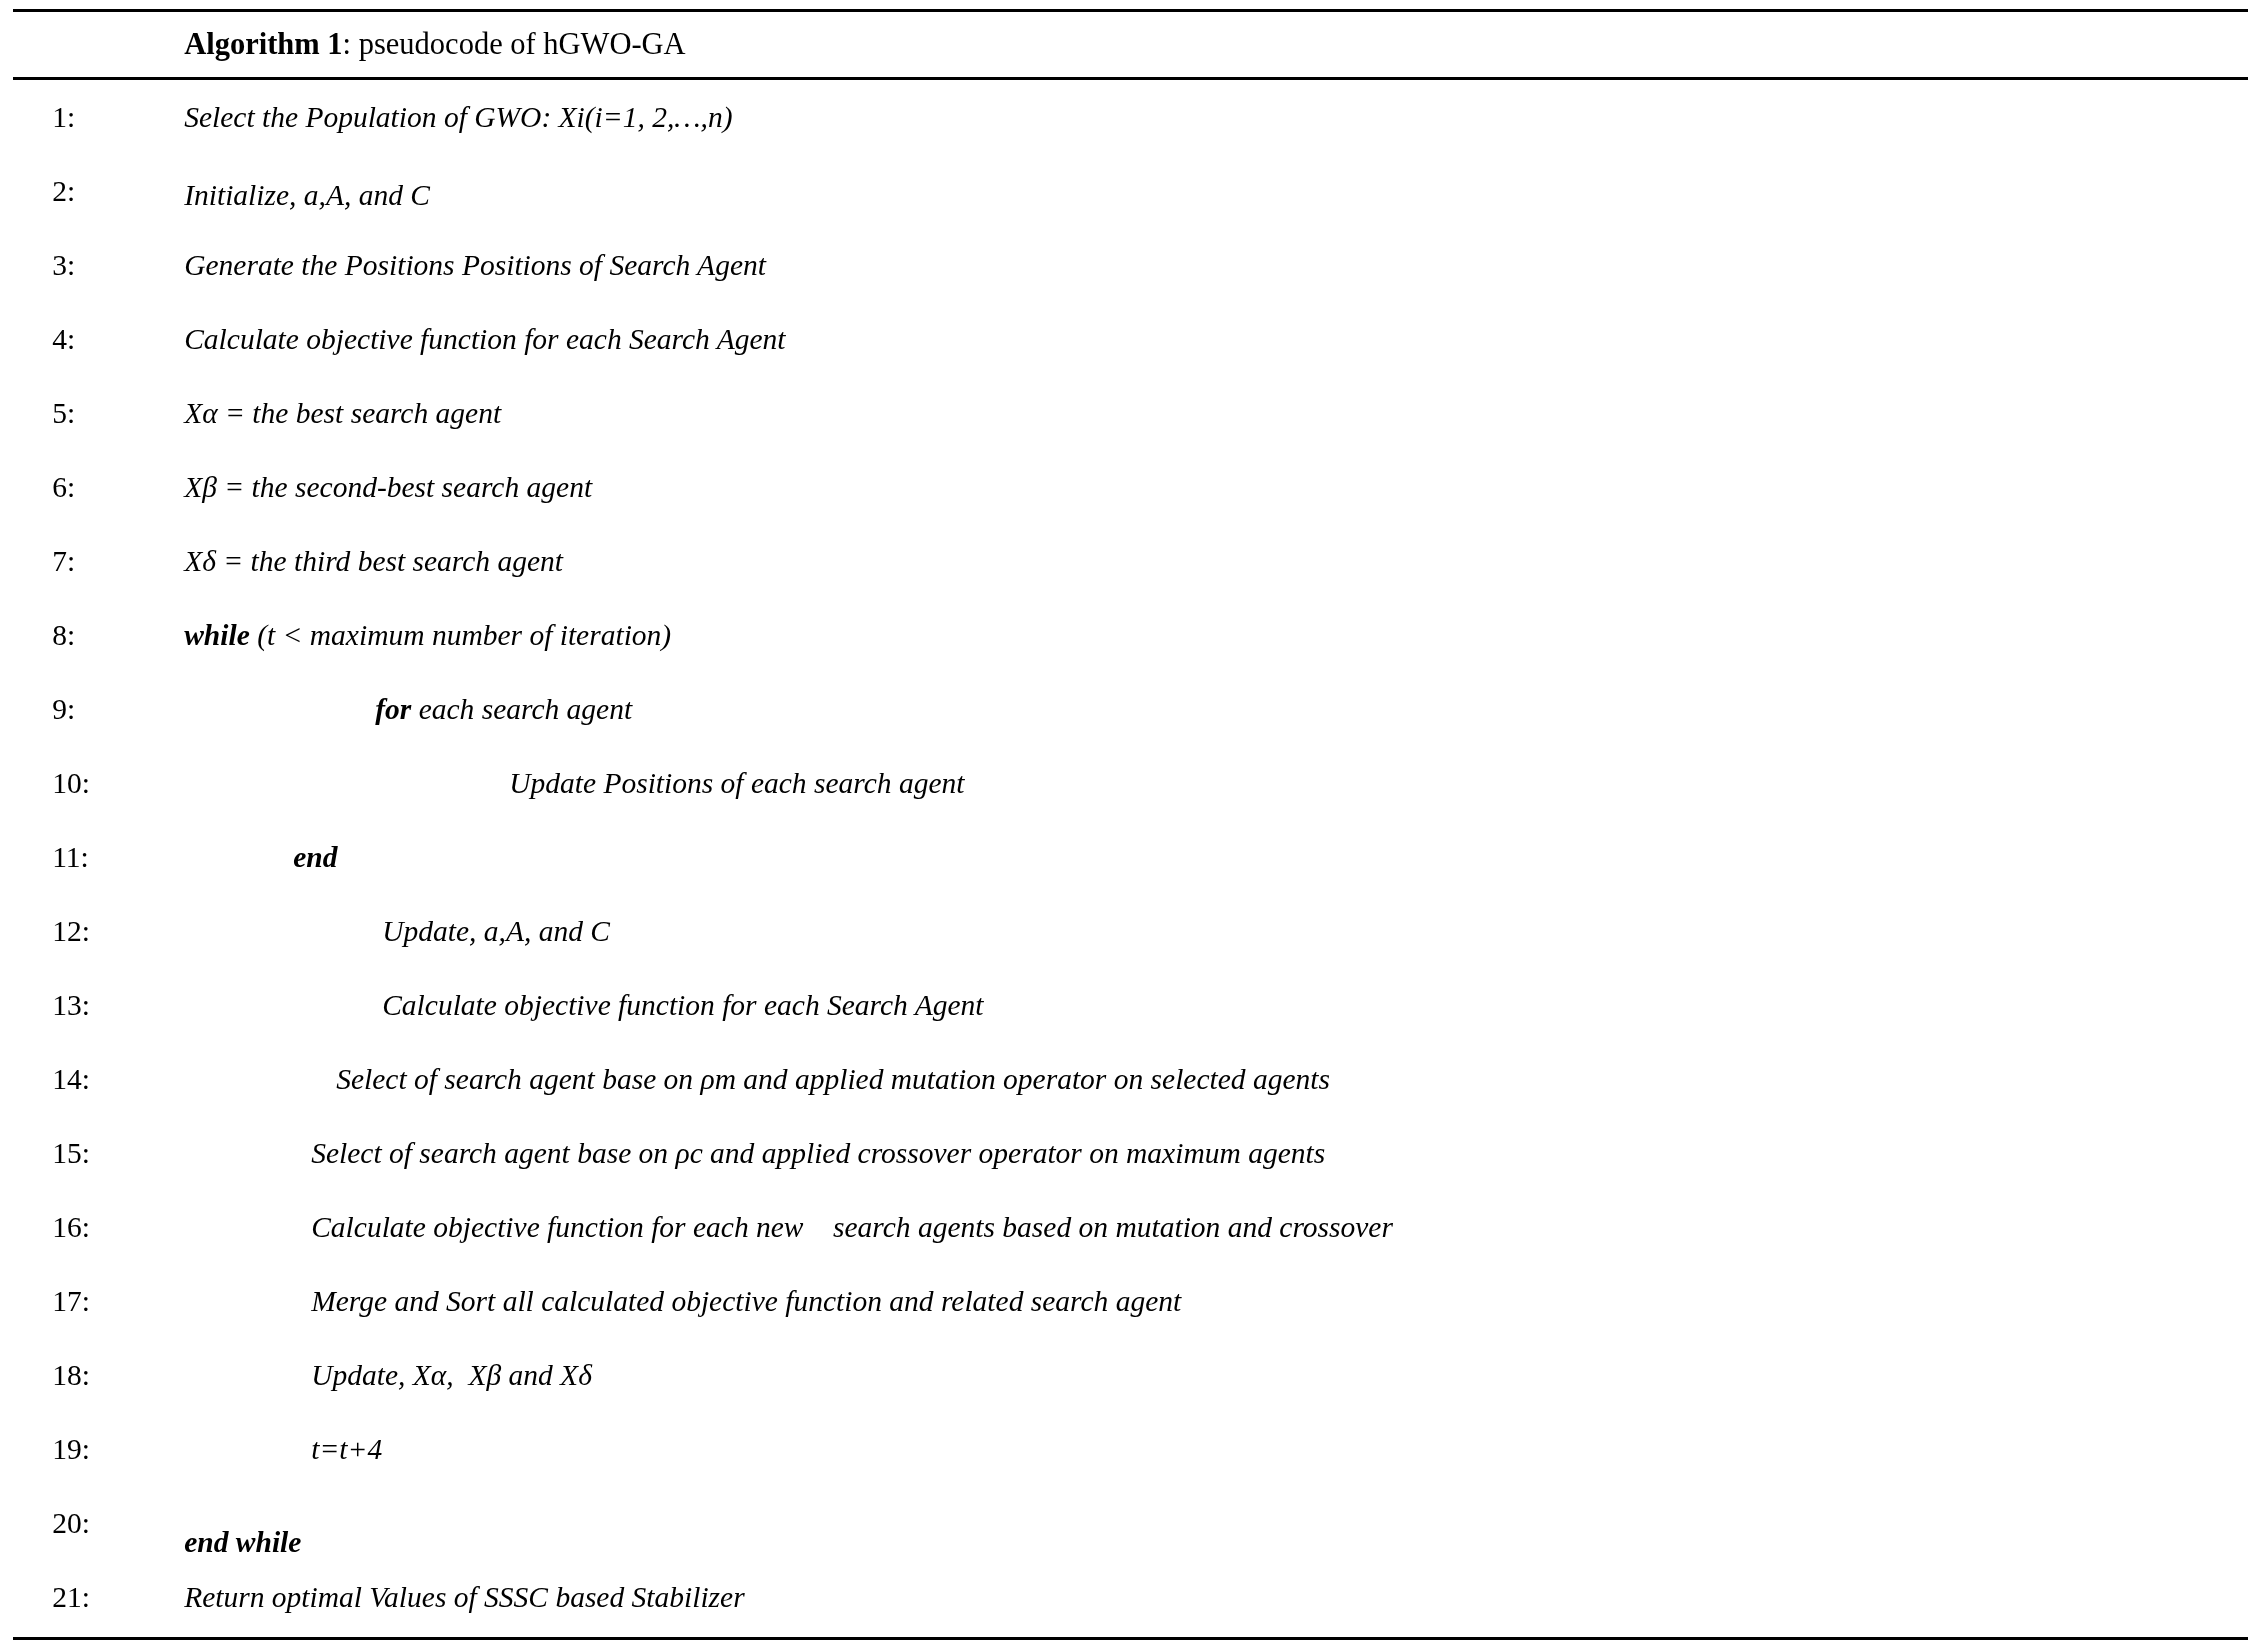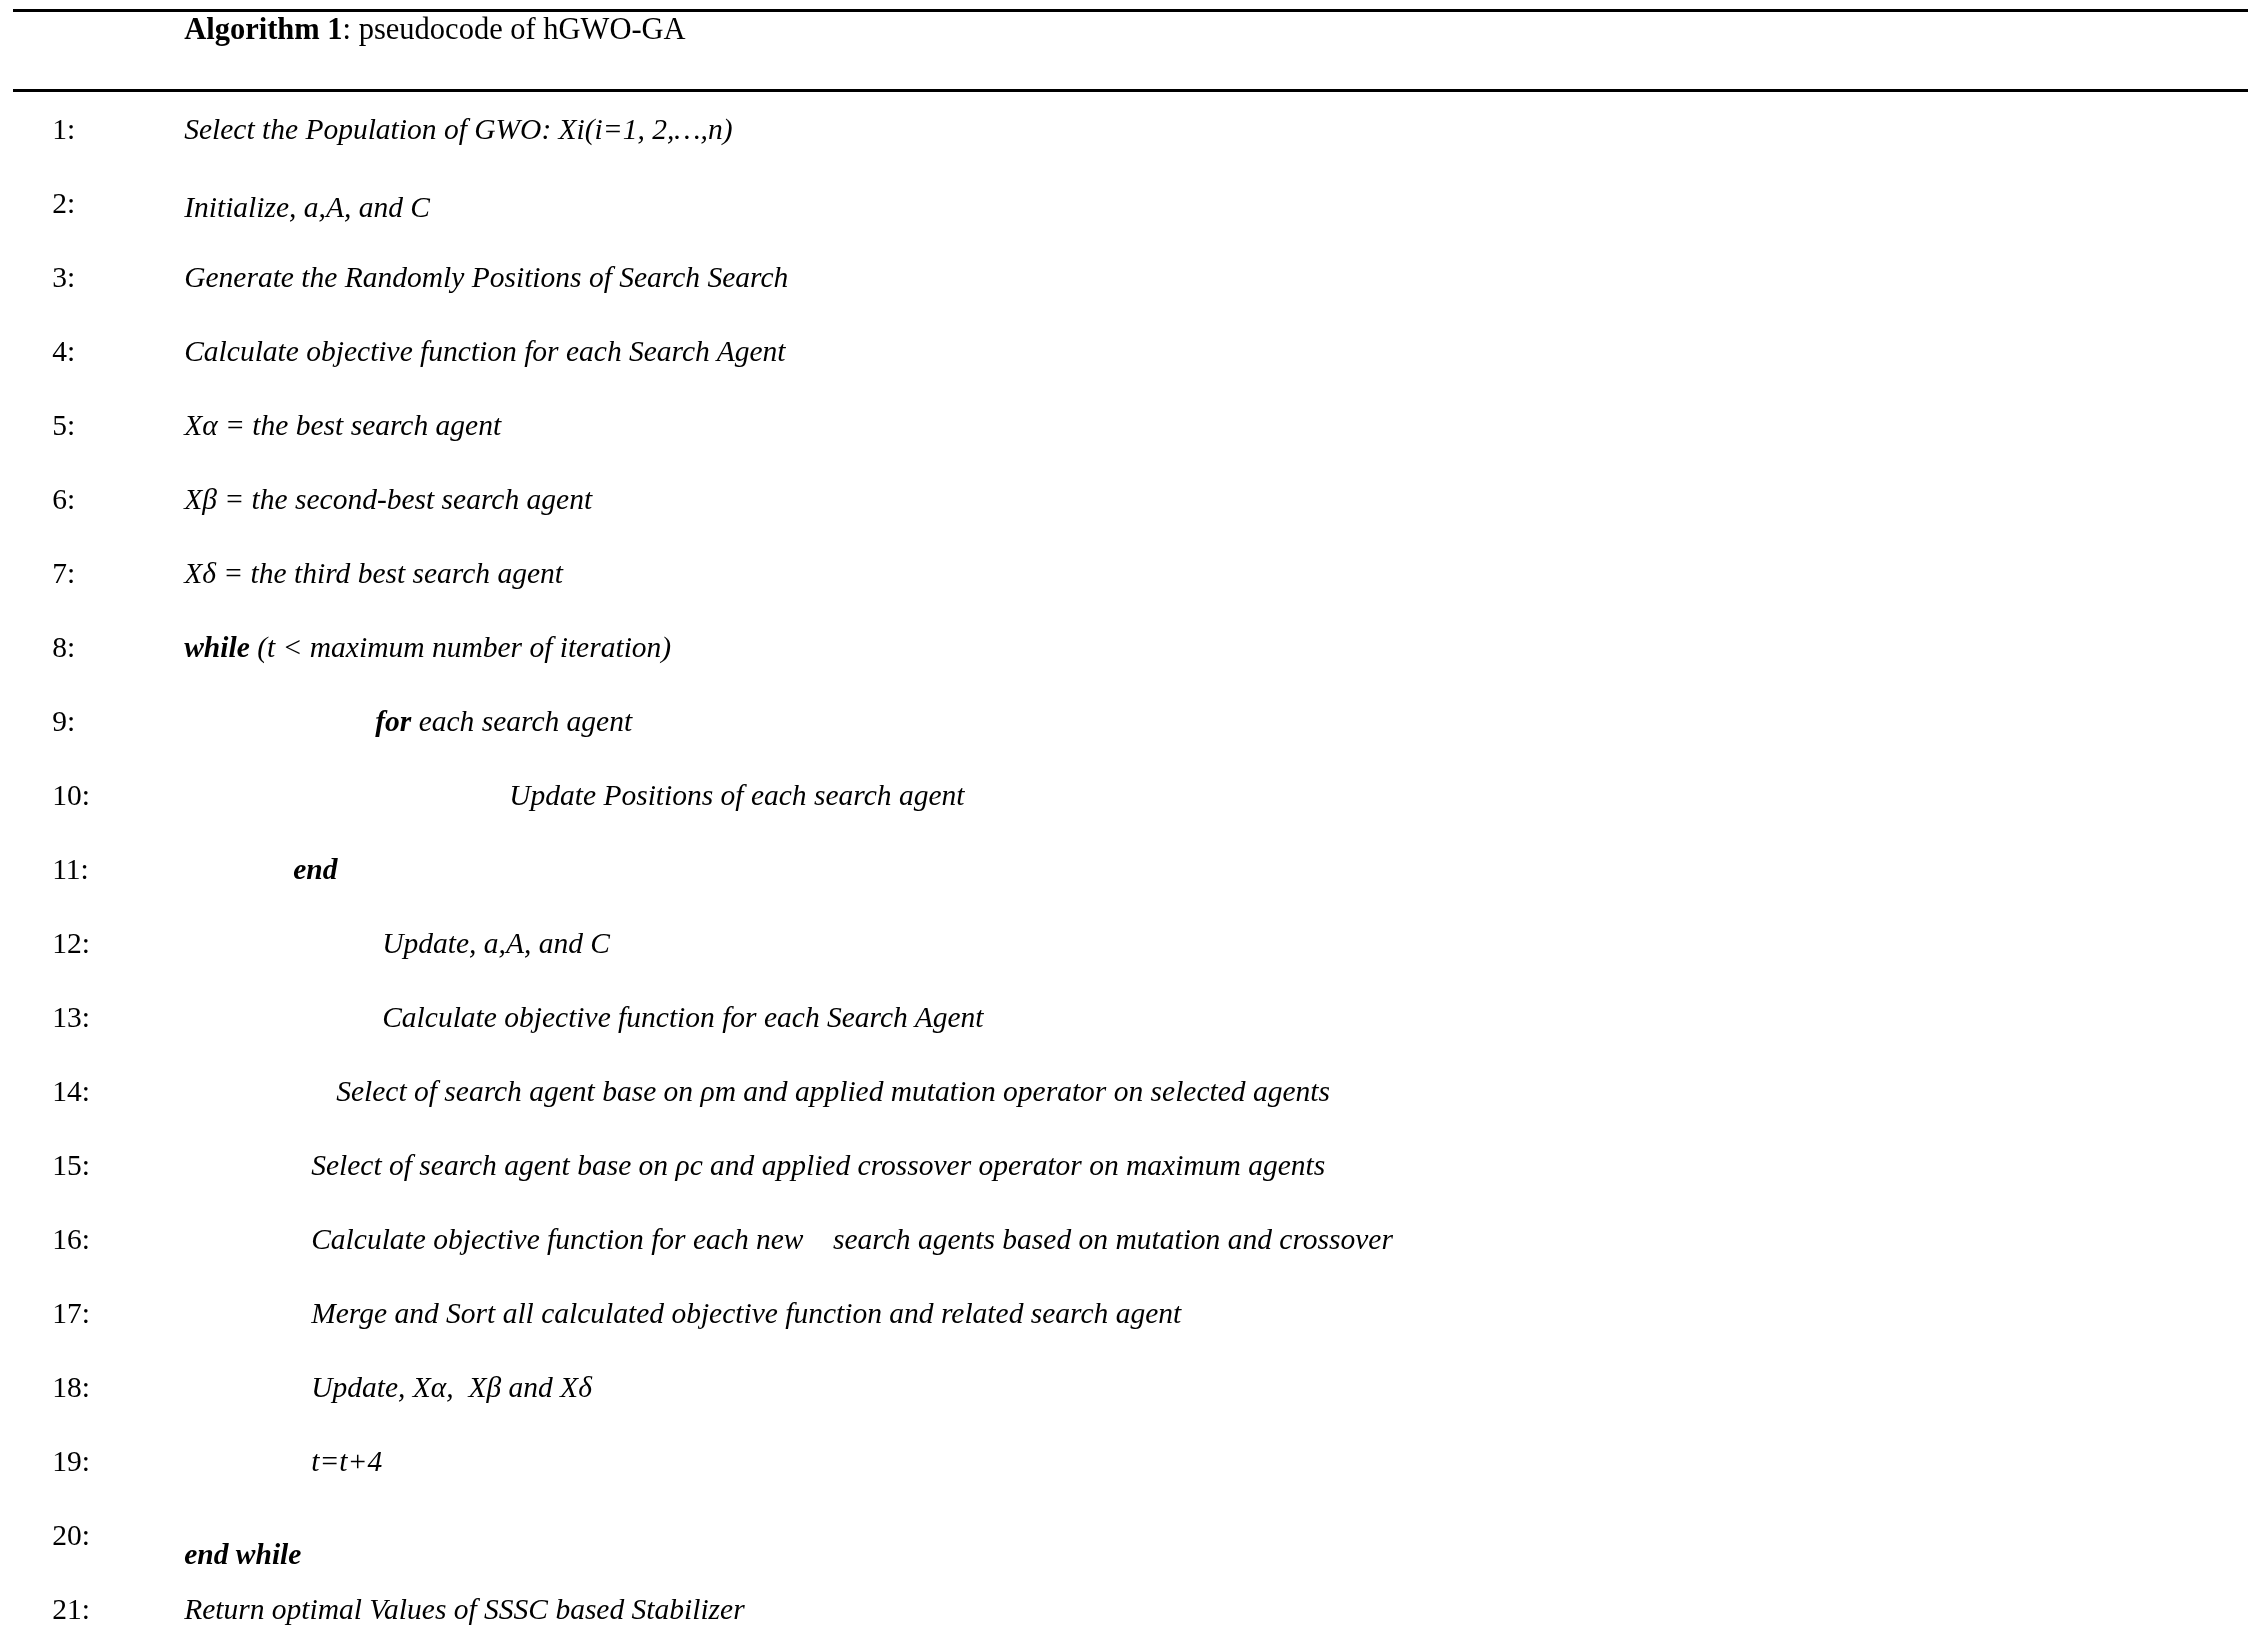--- a/index.html
+++ b/index.html
@@ -14,22 +14,23 @@
     font-family: "Liberation Serif", "DejaVu Serif", serif;
     color: #000000;
     overflow: hidden;
   }
   .algo {
     margin: 9.1px 13.2px 0 13.2px;
     border-top: 3px solid #000;
     border-bottom: 10.2px double #000;
   }
   .algo-header {
-    height: 80px;
+    height: 68px;
     display: flex;
+    align-items: center;
     padding-left: 171px;
     border-bottom: 3px solid #000;
     font-size: 30.5px;
     font-style: normal;
   }
   .algo-header .bold { font-weight: bold; }
   .algo-body { padding-bottom: 3px; }
   .algo-row {
     height: 74px;
     display: flex;
@@ -60,21 +61,21 @@
       <div class="algo-row">
         <span class="line-num">1:</span>
         <span class="line-text" style="padding-left: 0px;"><span>Select the Population of GWO: Xi(i=1, 2,…,n)</span></span>
       </div>
       <div class="algo-row">
         <span class="line-num">2:</span>
         <span class="line-text" style="padding-left: 0px; margin-top: 8px;"><span>Initialize, a,A, and C</span></span>
       </div>
       <div class="algo-row">
         <span class="line-num">3:</span>
-        <span class="line-text" style="padding-left: 0px;"><span>Generate the Randomly Positions of Search Search</span></span>
+        <span class="line-text" style="padding-left: 0px;"><span>Generate the Positions Positions of Search Agent</span></span>
       </div>
       <div class="algo-row">
         <span class="line-num">4:</span>
         <span class="line-text" style="padding-left: 0px;"><span>Calculate objective function for each Search Agent</span></span>
       </div>
       <div class="algo-row">
         <span class="line-num">5:</span>
         <span class="line-text" style="padding-left: 0px;"><span>Xα = the best search agent</span></span>
       </div>
       <div class="algo-row">

